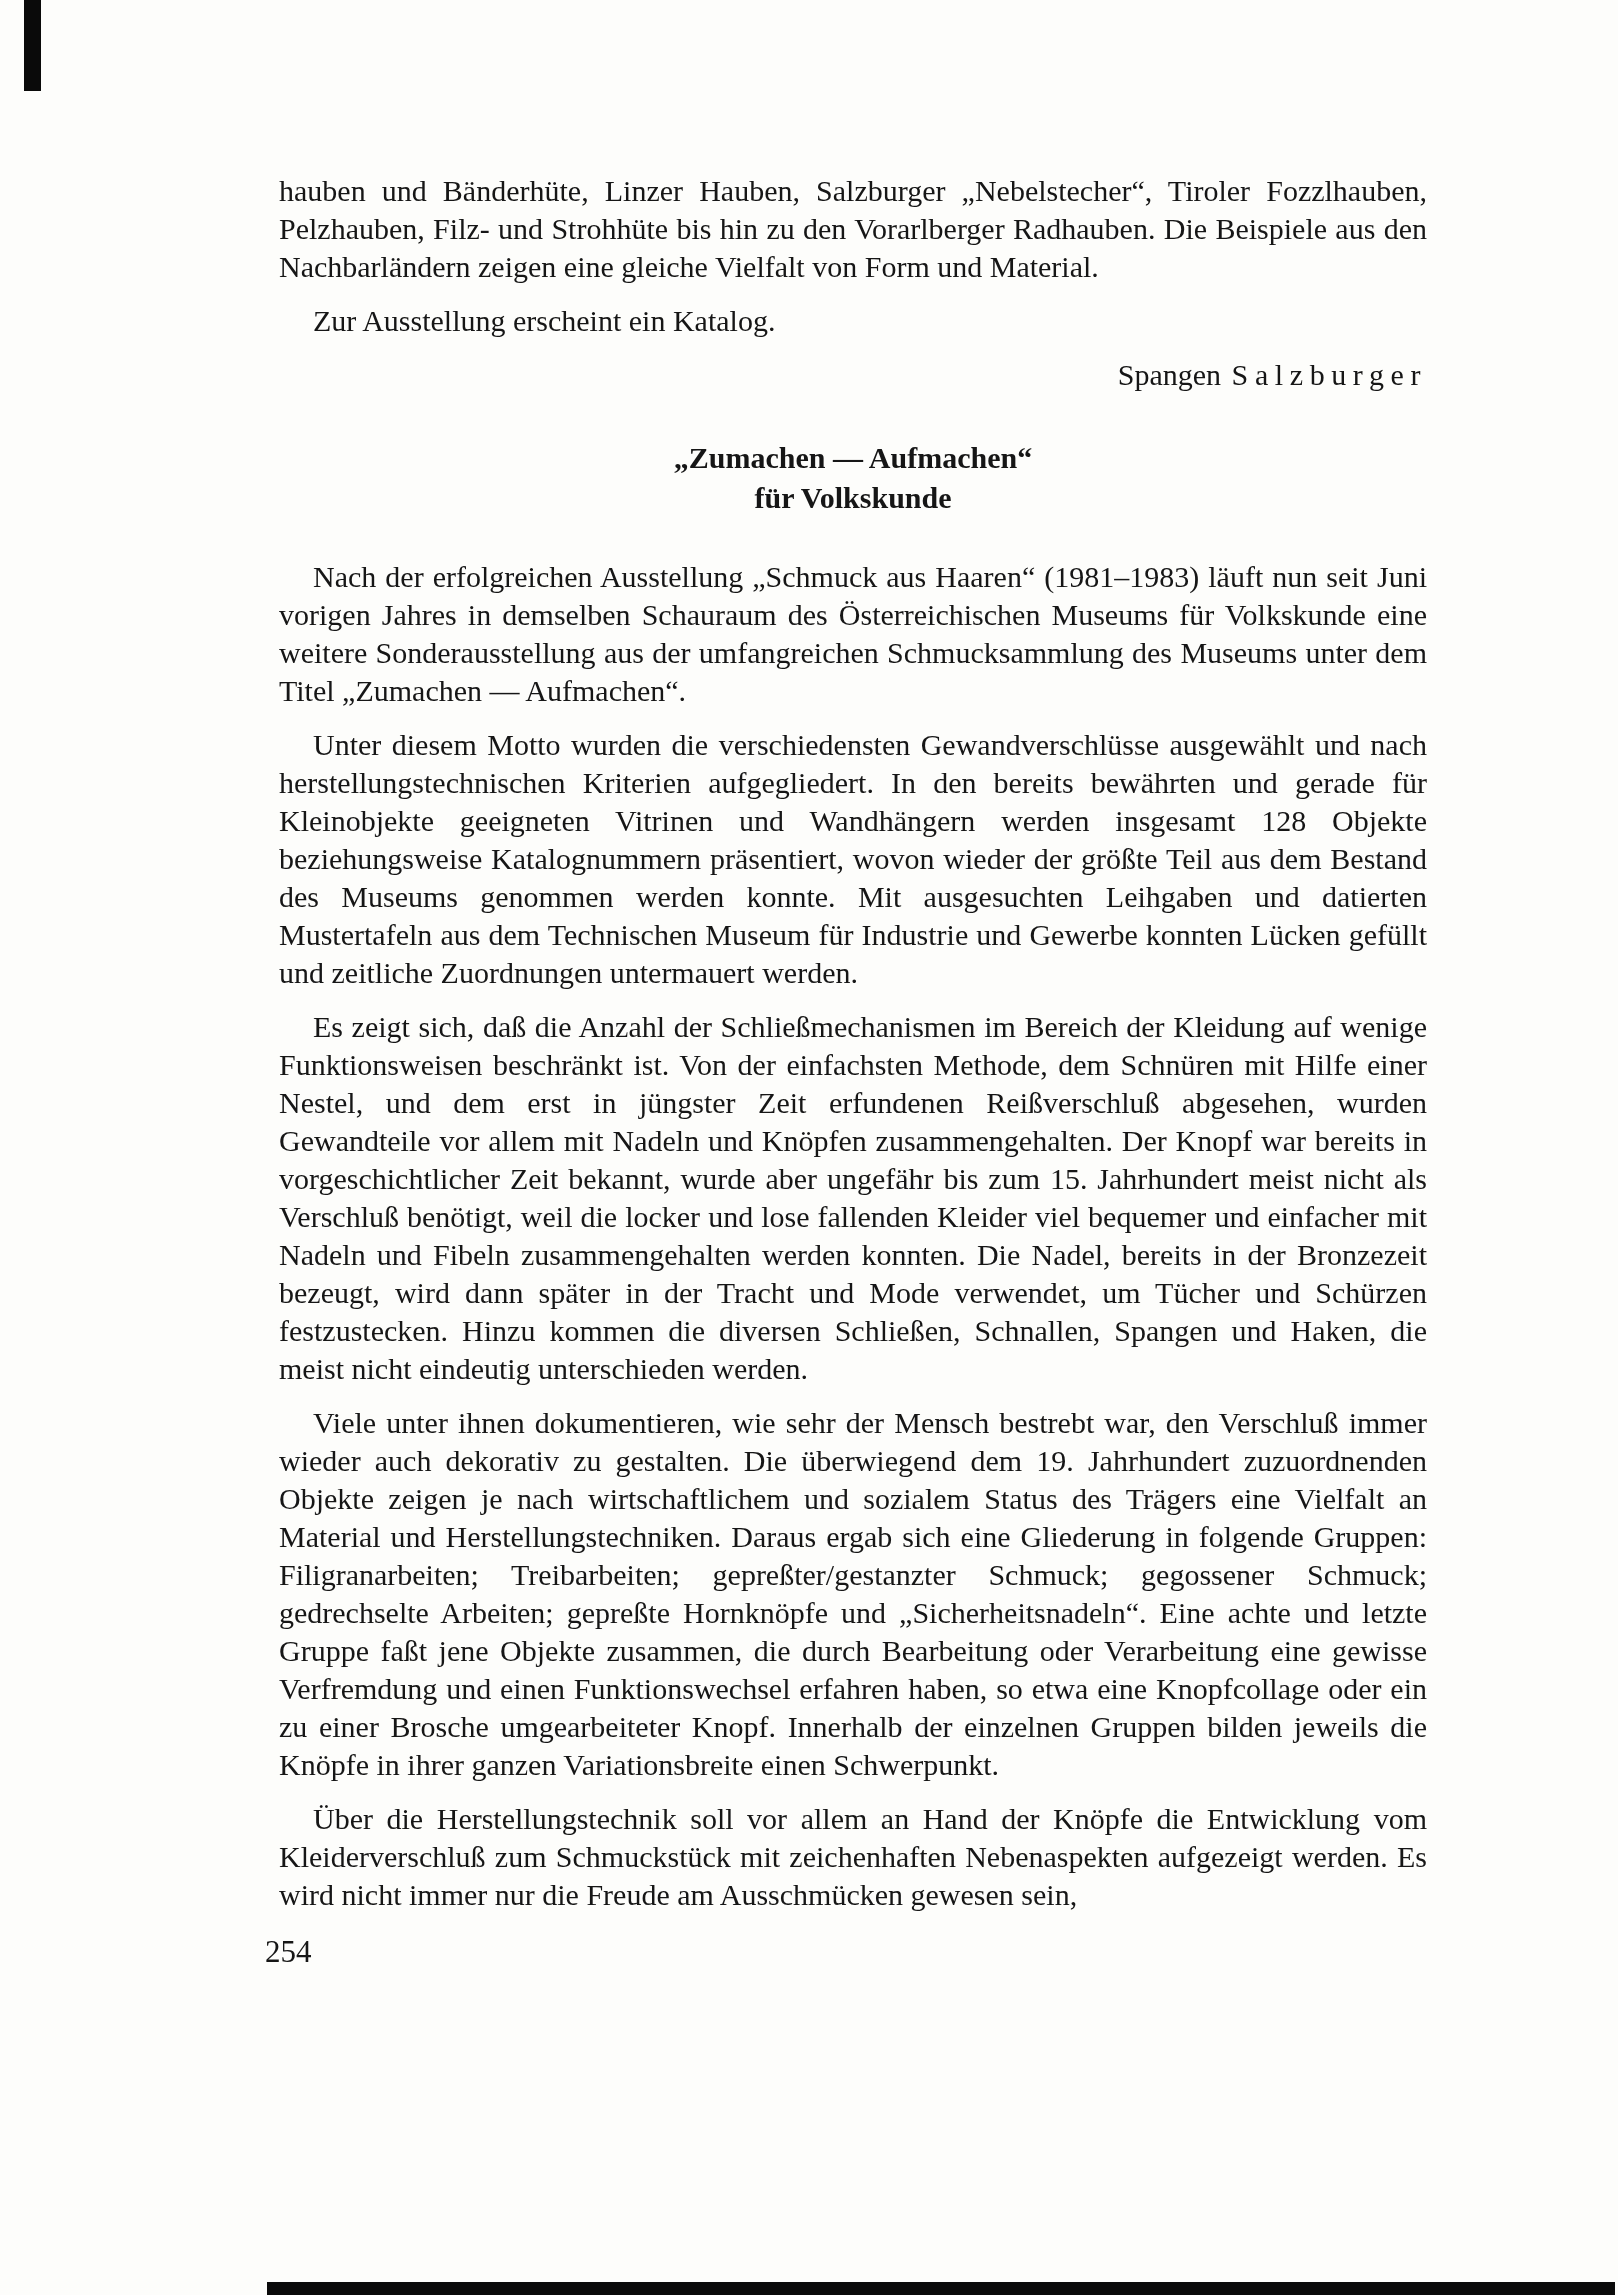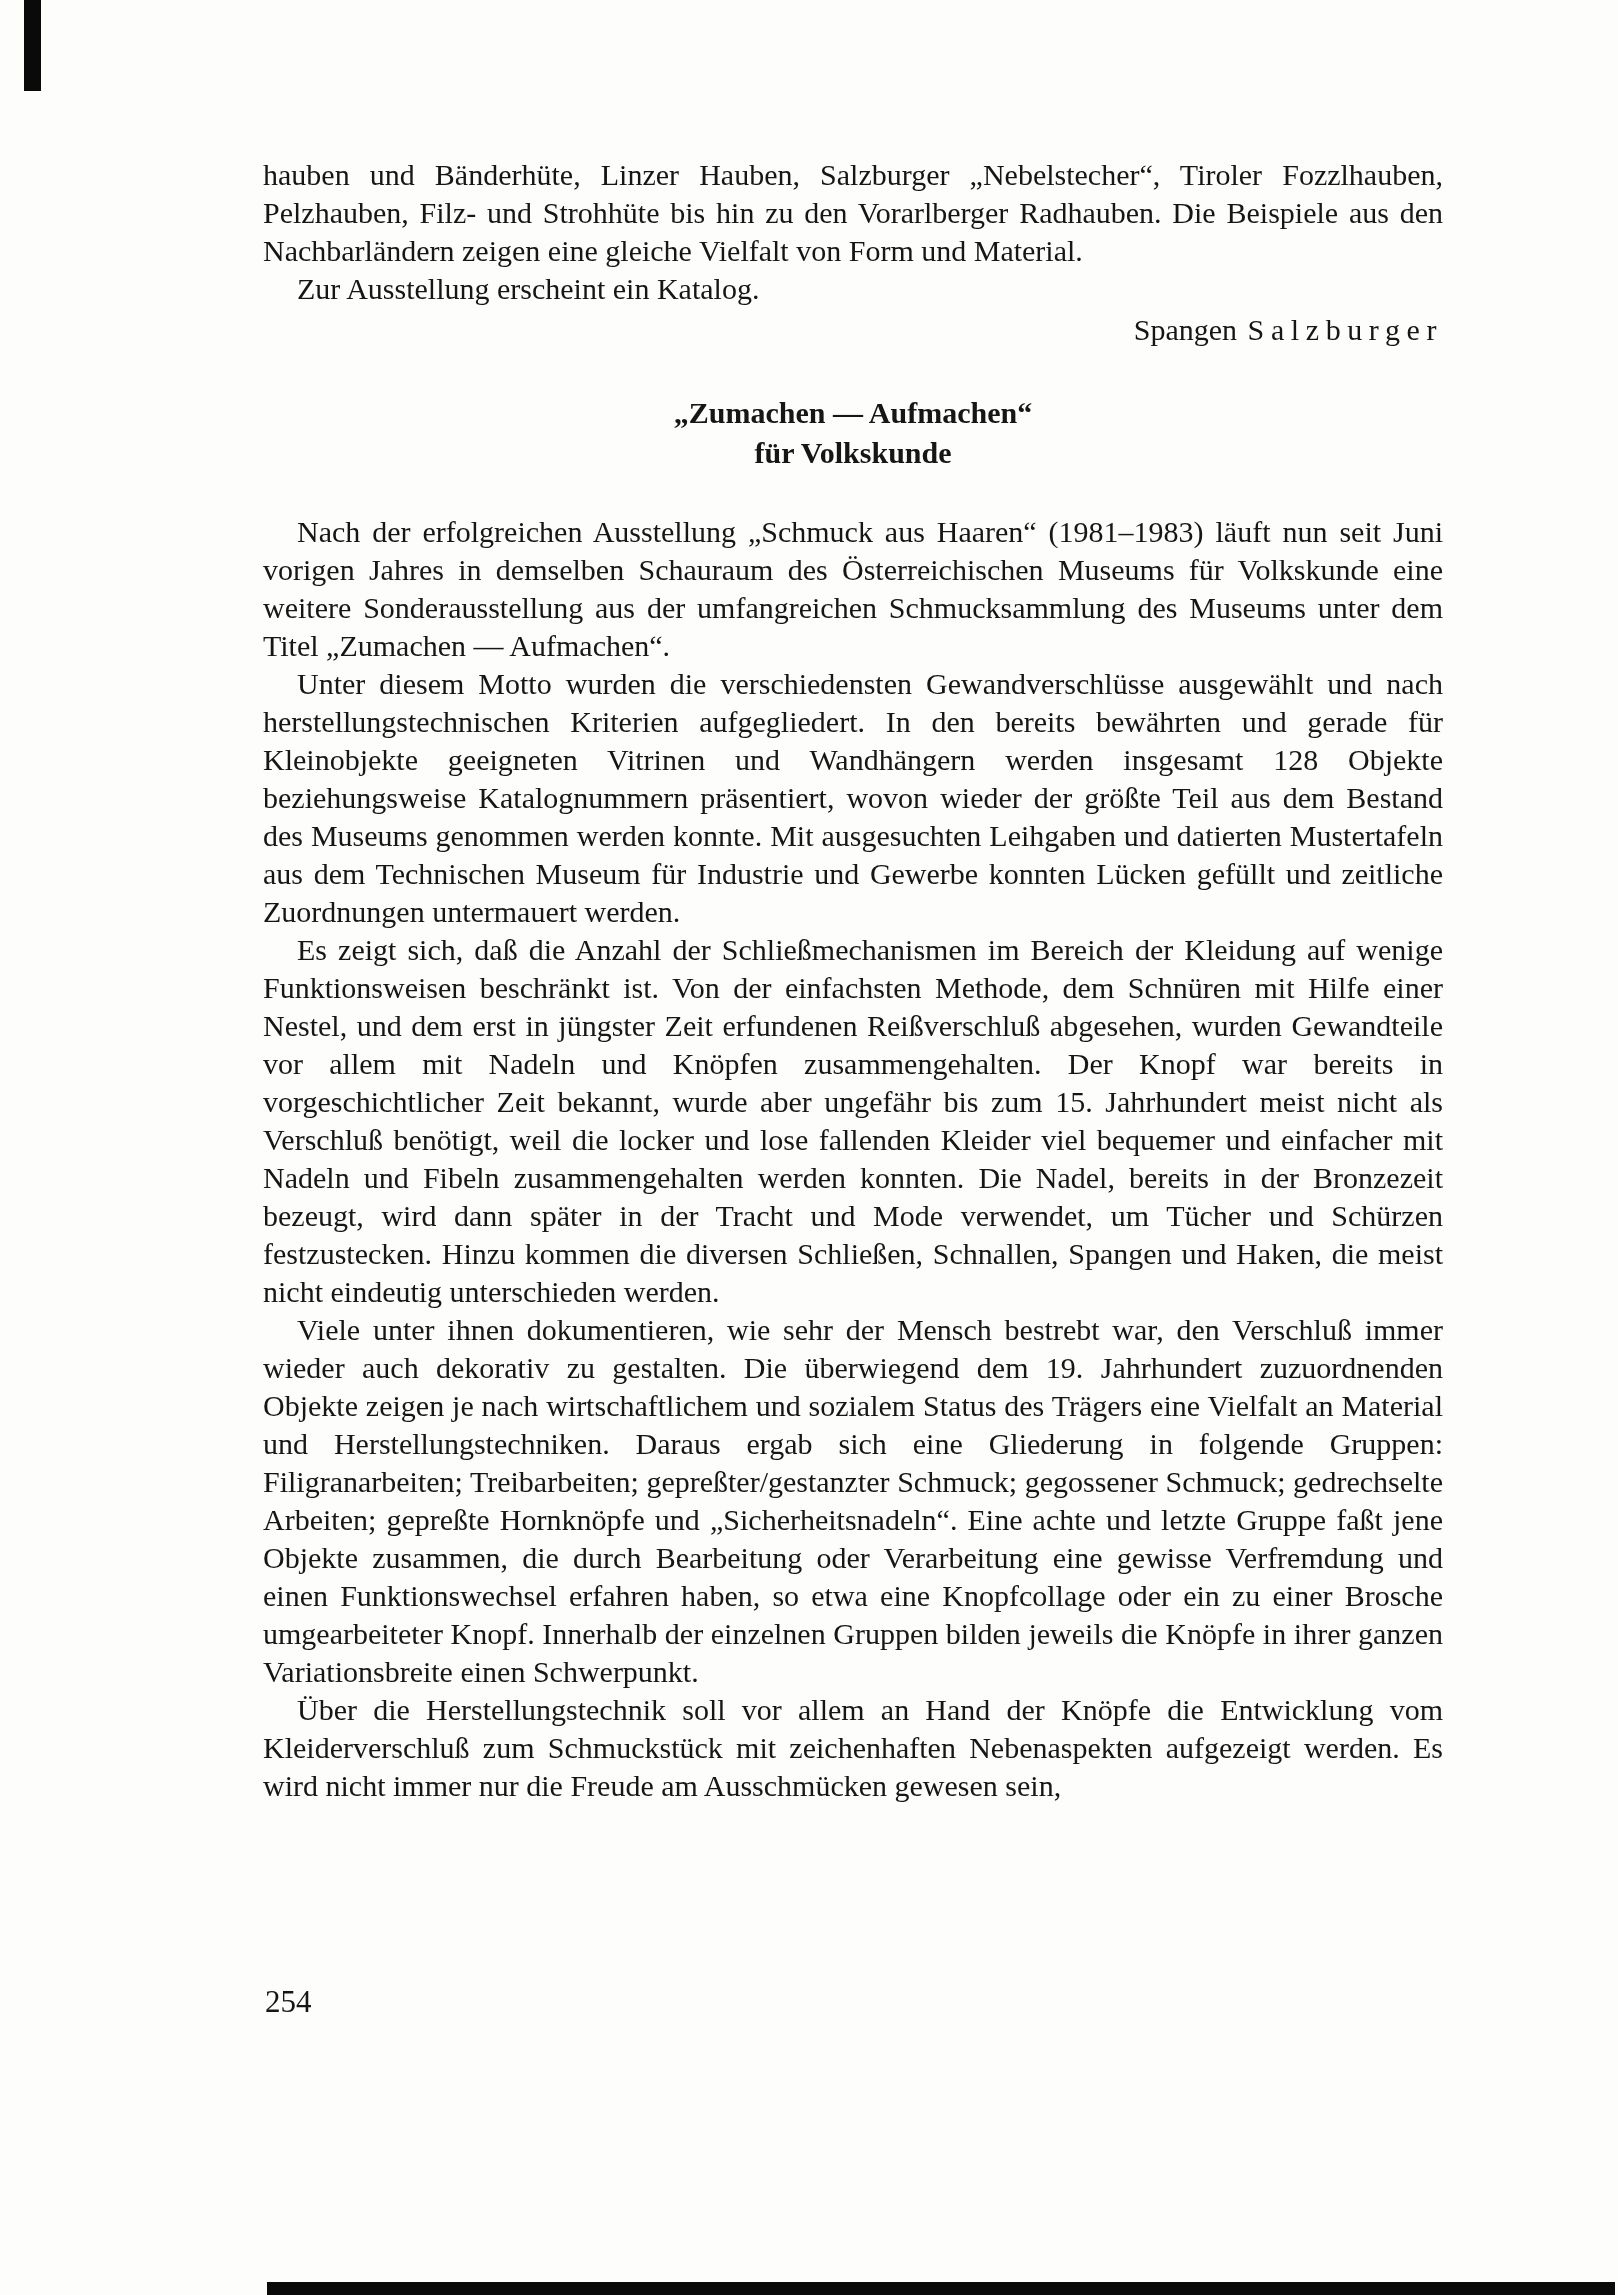--- a/index.html
+++ b/index.html
@@ -38,21 +38,21 @@
   }
   .text-block {
     position: absolute;
     left: 263px;
     top: 156px;
     width: 1180px;
     font-size: 30px;
     line-height: 38px;
   }
   .text-block p {
-    margin: 0;
+    margin: 16px;
     text-align: justify;
   }
   .indent {
     text-indent: 34px;
   }
   .author {
     text-align: right !important;
     margin-top: 3.2px !important;
   }
   .spaced {
@@ -63,21 +63,21 @@
     text-align: center;
     font-weight: bold;
     margin: 44px 0 40px 0;
   }
   .article-title div {
     line-height: 40px;
   }
   .page-number {
     position: absolute;
     left: 265px;
-    top: 1982px;
+    top: 1932px;
     font-size: 31px;
     line-height: 39px;
   }
 </style>
 </head>
 <body>
 
 <div class="page">
 
   <div class="artifact artifact-top-left"></div>

